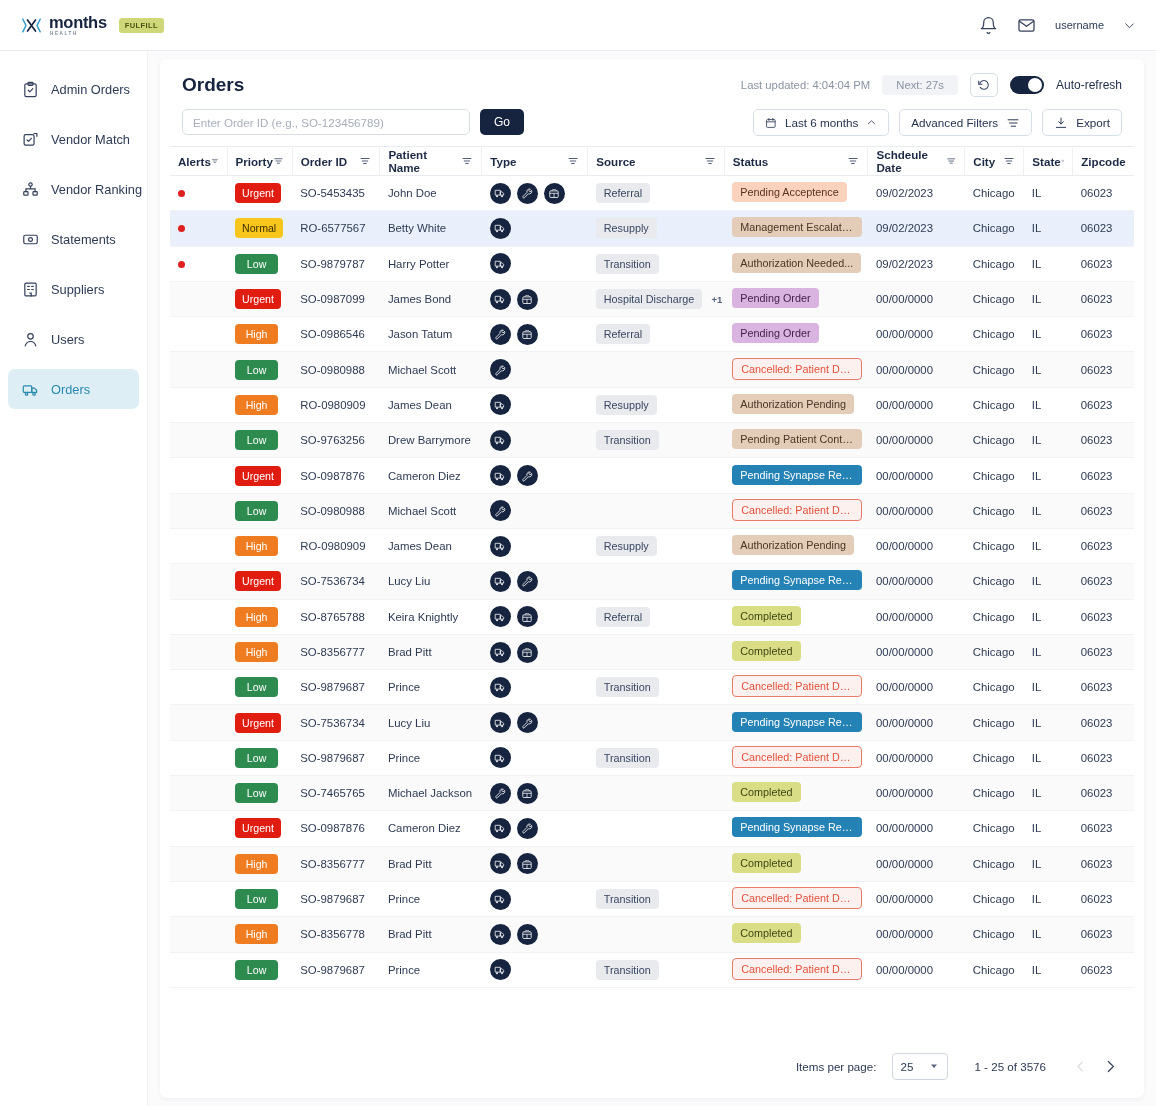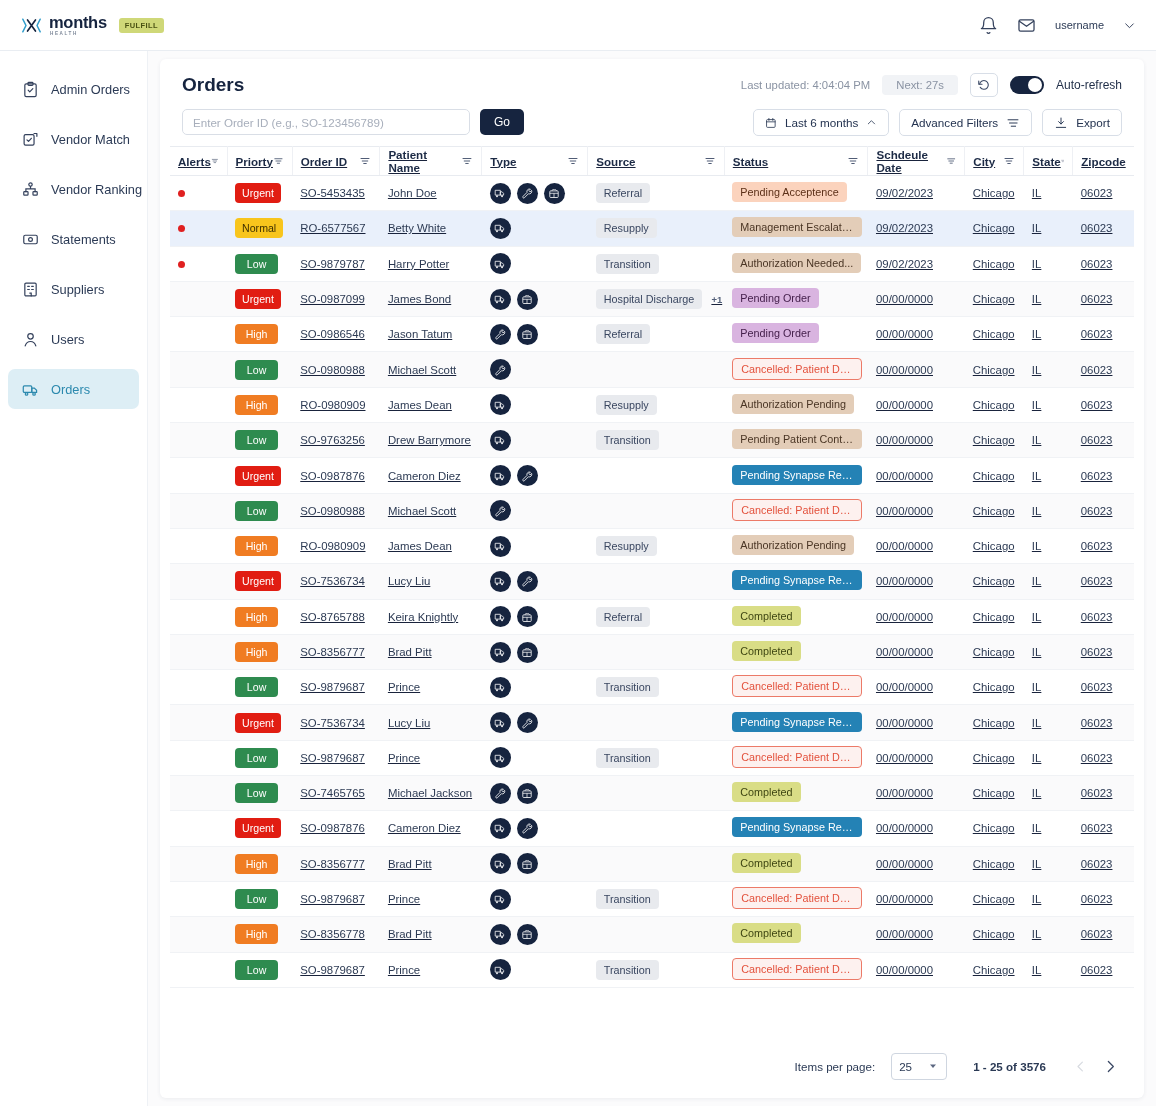--- a/index.html
+++ b/index.html
@@ -102,21 +102,21 @@
   }
   .toolbar-right { margin-left: auto; display: flex; align-items: center; gap: 10px; }
   .tb-btn {
     height: 27px; border: 1px solid #d8dee7; border-radius: 5px; background: #fff;
     display: flex; align-items: center; gap: 8px; padding: 0 11px;
     font-size: 11.7px; color: #243350; cursor: pointer; white-space: nowrap;
   }
   .tb-btn.wide { width: 136px; }
 
   
-  .table-wrap { flex: 1 1 auto; min-height: 0; overflow: hidden; padding: 0 10px; text-decoration: underline; }
+  .table-wrap { flex: 1 1 auto; min-height: 0; overflow: hidden; padding: 0 10px; }
   table { width: 100%; border-collapse: collapse; table-layout: fixed; }
   thead th {
     height: 29px;
     font-size: 11.6px; font-weight: 700; color: #1c2a45;
     text-align: left; padding: 0 8px;
     border-top: 1px solid #e8ebf0; border-bottom: 1px solid #e8ebf0;
     border-right: 1px solid #eef0f4;
     background: #fff; vertical-align: middle;
   }
   thead th:last-child { border-right: none; }
@@ -166,21 +166,21 @@
   .st.olive   { background: #d9dd86; color: #3e4512; }
 
   
   .foot { flex: 0 0 64px; display: flex; align-items: center; justify-content: flex-end; padding: 0 22px; gap: 16px; }
   .foot-lbl { font-size: 11.6px; color: #2b3a55; }
   .per-page {
     width: 56px; height: 27px; border: 1px solid #cfd6e0; border-radius: 4px;
     display: flex; align-items: center; justify-content: space-between;
     padding: 0 7px; font-size: 11.6px; color: #2b3a55; cursor: pointer;
   }
-  .range { font-size: 11.6px; color: #2b3a55; margin-left: 10px; font-weight: bold; }
+  .range { font-size: 11.6px; color: #2b3a55; margin-left: 10px; }
   .pager { display: flex; align-items: center; gap: 6px; margin-left: 6px; }
   .pbtn { width: 24px; height: 24px; display: flex; align-items: center; justify-content: center; cursor: pointer; }
   .pbtn.disabled { opacity: .35; cursor: default; }
 </style>
 </head>
 <body>
 
 <div class="app">
 
   <div class="topbar">

